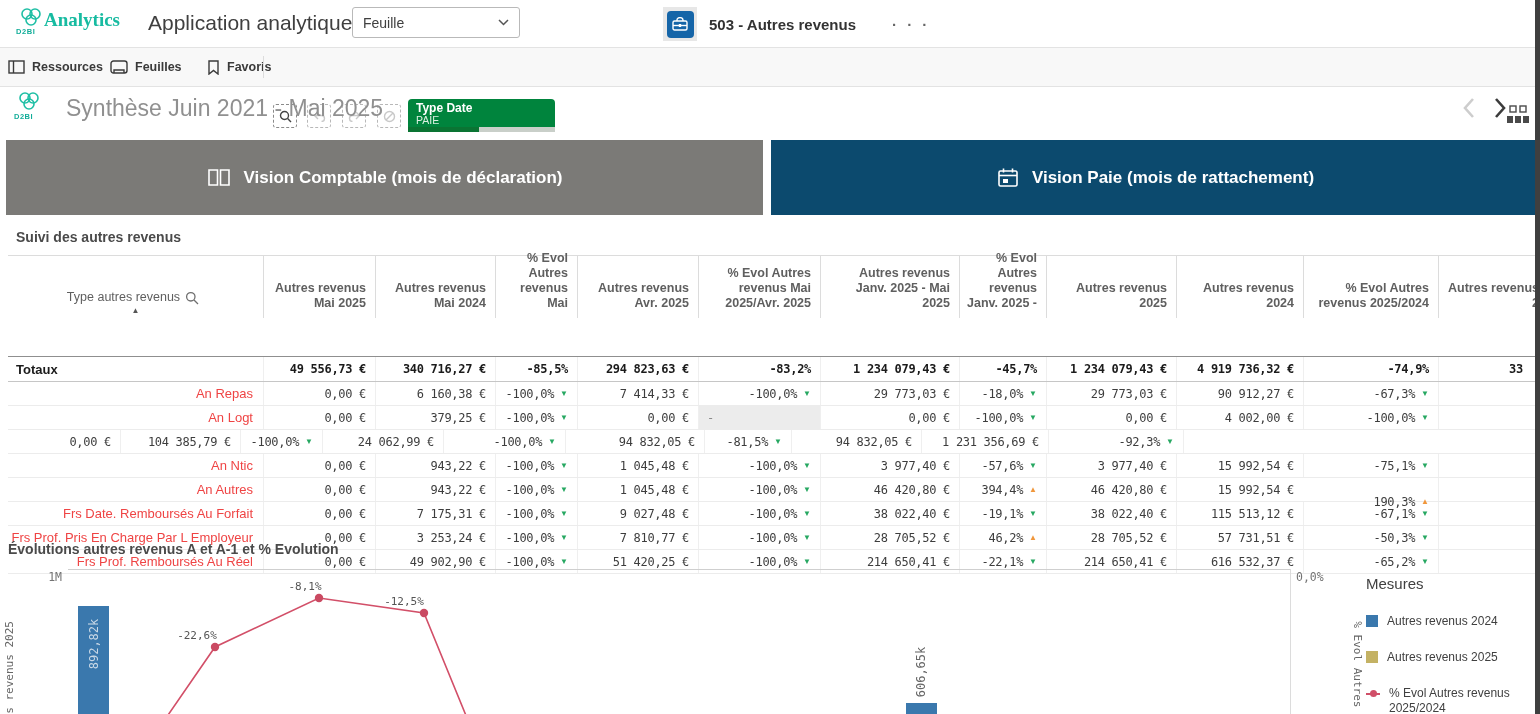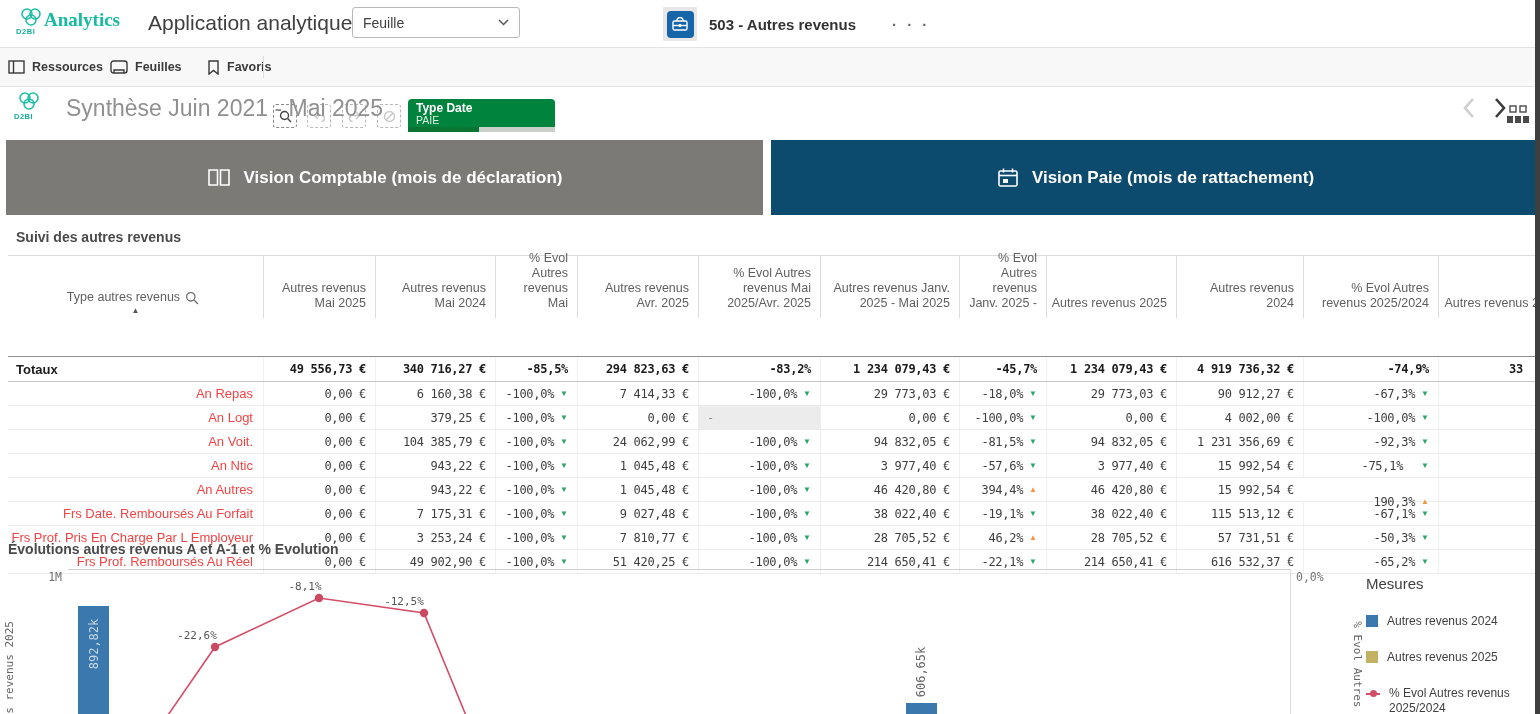--- a/index.html
+++ b/index.html
@@ -49,21 +49,21 @@
   .vbtn{position:absolute;top:140px;height:75px;display:flex;align-items:center;justify-content:center;gap:13px;
         color:#fff;font-size:17px;font-weight:700;cursor:pointer;}
   .vbtn.gray{left:6px;width:757px;background:#7b7a77;}
   .vbtn.green{left:771px;width:769px;background:#0c4a6e;}
 
   
   .sec-title{position:absolute;font-size:14px;font-weight:700;color:#4a4a4a;}
   .ttable{position:absolute;left:8px;top:255px;width:1532px;border-top:1px solid #dcdcdc;font-size:12.5px;}
   .thead{display:flex;height:62px;}
   .hcell{box-sizing:border-box;display:flex;flex-direction:column;justify-content:flex-end;flex:none;color:#5f5f5f;}
-  .hcell:not(:first-child){border-left:1px solid #dcdcdc;}
+  .hcell:not(:first-child){border-left:1px solid #dcdcdc;font-weight:bold;}
   .hinner{display:flex;align-items:flex-end;justify-content:flex-end;gap:5px;padding:0 9px 7px 4px;text-align:right;line-height:15px;}
   .hfirst .hinner{justify-content:center;padding-bottom:2px;}
   .hsort{align-self:center;font-size:8px;color:#555;line-height:8px;padding-bottom:3px;}
   .trow{display:flex;height:23px;border-bottom:1px solid #ececec;}
   .trow.totals{height:24px;border-top:1px solid #8f8f8f;border-bottom:1px solid #c6c6c6;margin-top:38px;}
   .cell{box-sizing:border-box;flex:none;display:flex;align-items:center;}
   .ncell{justify-content:flex-end;padding-right:9px;}
   .ncell:not(:first-child){border-left:1px solid #efefef;}
   .lcell{justify-content:flex-end;padding-right:10px;color:#ef4444;font-size:13px;}
   .num{font-family:"DejaVu Sans Mono","Liberation Mono",monospace;font-size:12px;letter-spacing:-.3px;color:#3d3d3d;}
@@ -453,21 +453,20 @@
           </div>
           <div class="cell ncell" style="width: 135px;">
             <span class="num">-100,0%</span>
             <span class="tri down">▼</span>
           </div>
           <div class="cell ncell" style="width: 110px;">
             <span class="num"></span>
           </div>
         </div>
         <div class="trow">
-          <div class="cell lcell" style="width: 255px;">An Voit.</div>
           <div class="cell ncell" style="width: 112px;">
             <span class="num">0,00 €</span>
           </div>
           <div class="cell ncell" style="width: 120px;">
             <span class="num">104 385,79 €</span>
           </div>
           <div class="cell ncell" style="width: 82px;">
             <span class="num">-100,0%</span>
             <span class="tri down">▼</span>
           </div>
@@ -524,21 +523,21 @@
           <div class="cell ncell" style="width: 87px;">
             <span class="num">-57,6%</span>
             <span class="tri down">▼</span>
           </div>
           <div class="cell ncell" style="width: 130px;">
             <span class="num">3 977,40 €</span>
           </div>
           <div class="cell ncell" style="width: 127px;">
             <span class="num">15 992,54 €</span>
           </div>
-          <div class="cell ncell" style="width: 135px; gap: 12px;">
+          <div class="cell ncell" style="width: 135px;">
             <span class="num">-75,1%</span>
             <span class="tri down">▼</span>
           </div>
           <div class="cell ncell" style="width: 110px;">
             <span class="num"></span>
           </div>
         </div>
         <div class="trow">
           <div class="cell lcell" style="width: 255px;">An Autres</div>
           <div class="cell ncell" style="width: 112px;">

